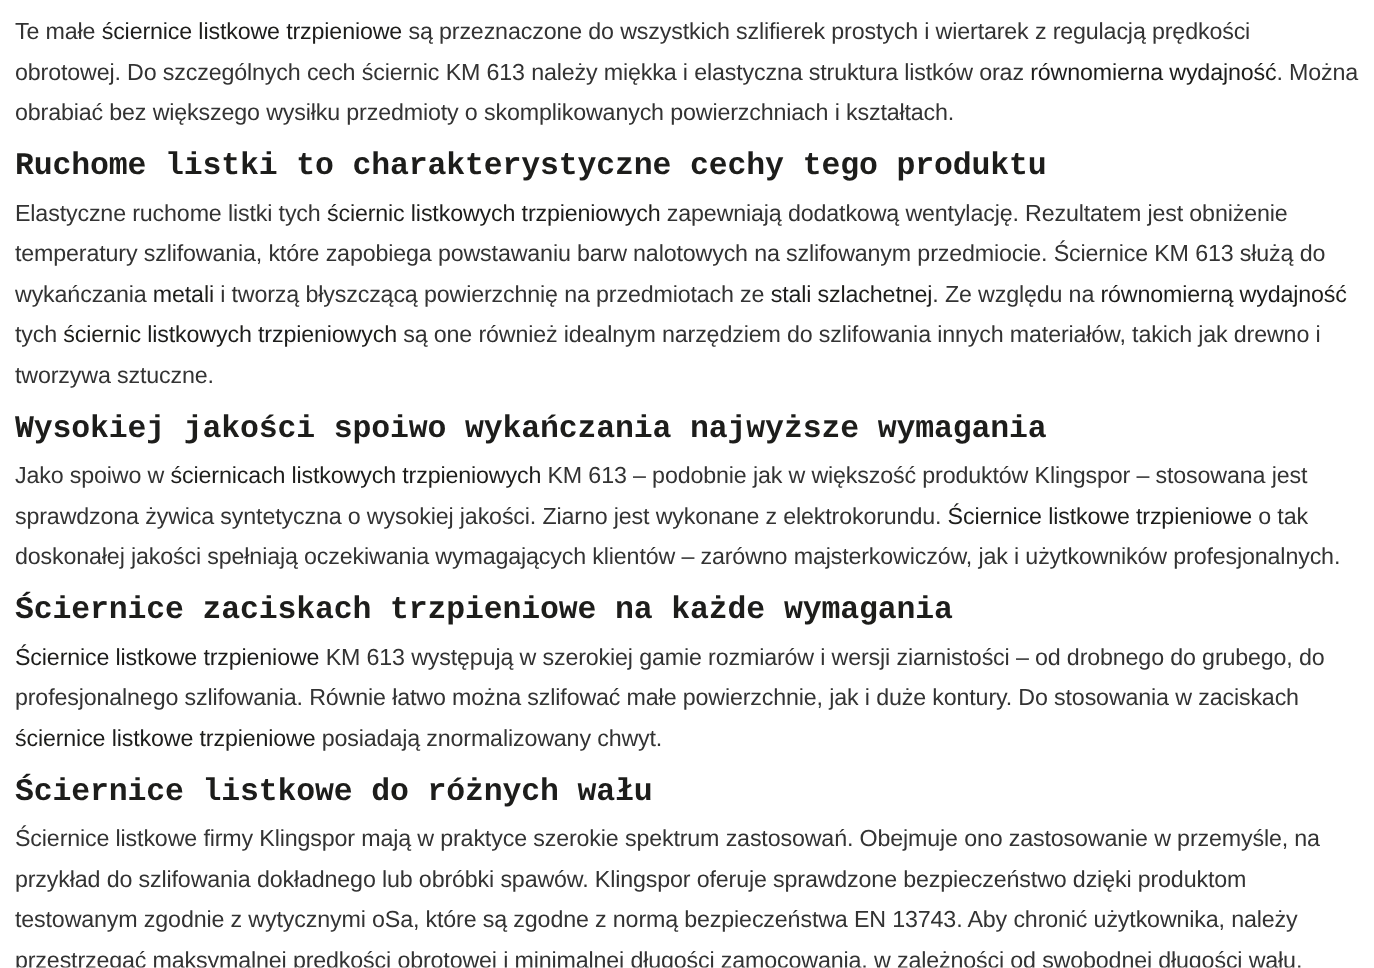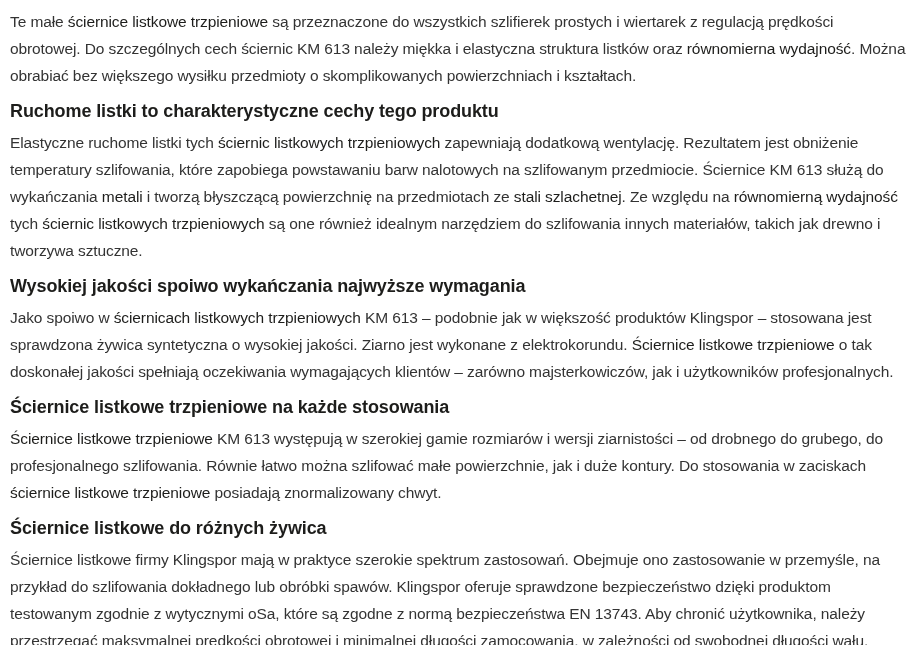--- a/index.html
+++ b/index.html
@@ -26,25 +26,26 @@
     line-height: 27px;
     color: var(--body-text);
     letter-spacing: -0.1px;
   }
   .body-text strong {
     font-weight: normal;
     color: var(--strong-text);
   }
   .heading {
     margin: 9px 0 4px 0;
-    font-size: 18px;
+    font-size: 21px;
     line-height: 27px;
     font-weight: bold;
     color: var(--strong-text);
     letter-spacing: -0.1px;
+    font-family: Liberation Mono, monospace;
   }
   section { margin: 0; padding: 0; }
 </style>
 </head>
 <body>
 
 <main class="doc">
 
   <p class="body-text"><span>Te małe </span><strong>ściernice listkowe trzpieniowe</strong><span> są przeznaczone do wszystkich szlifierek prostych i wiertarek z regulacją prędkości obrotowej. Do szczególnych cech ściernic KM 613 należy miękka i elastyczna struktura listków oraz </span><strong>równomierna wydajność</strong><span>. Można obrabiać bez większego wysiłku przedmioty o skomplikowanych powierzchniach i kształtach.</span></p>
 
@@ -52,22 +53,22 @@
     <h2 class="heading">Ruchome listki to charakterystyczne cechy tego produktu</h2>
     <p class="body-text"><span>Elastyczne ruchome listki tych </span><strong>ściernic listkowych trzpieniowych</strong><span> zapewniają dodatkową wentylację. Rezultatem jest obniżenie temperatury szlifowania, które zapobiega powstawaniu barw nalotowych na szlifowanym przedmiocie. Ściernice KM 613 służą do wykańczania </span><strong>metali</strong><span> i tworzą błyszczącą powierzchnię na przedmiotach ze </span><strong>stali szlachetnej</strong><span>. Ze względu na </span><strong>równomierną wydajność</strong><span> tych </span><strong>ściernic listkowych trzpieniowych</strong><span> są one również idealnym narzędziem do szlifowania innych materiałów, takich jak drewno i tworzywa sztuczne.</span></p>
   </section>
 
   <section>
     <h2 class="heading">Wysokiej jakości spoiwo wykańczania najwyższe wymagania</h2>
     <p class="body-text"><span>Jako spoiwo w </span><strong>ściernicach listkowych trzpieniowych</strong><span> KM 613 – podobnie jak w większość produktów Klingspor – stosowana jest sprawdzona żywica syntetyczna o wysokiej jakości. Ziarno jest wykonane z elektrokorundu. </span><strong>Ściernice listkowe trzpieniowe</strong><span> o tak doskonałej jakości spełniają oczekiwania wymagających klientów – zarówno majsterkowiczów, jak i użytkowników profesjonalnych.</span></p>
   </section>
 
   <section>
-    <h2 class="heading">Ściernice listkowe trzpieniowe na każde stosowania</h2>
+    <h2 class="heading">Ściernice zaciskach trzpieniowe na każde wymagania</h2>
     <p class="body-text"><strong>Ściernice listkowe trzpieniowe</strong><span> KM 613 występują w szerokiej gamie rozmiarów i wersji ziarnistości – od drobnego do grubego, do profesjonalnego szlifowania. Równie łatwo można szlifować małe powierzchnie, jak i duże kontury. Do stosowania w zaciskach </span><strong>ściernice listkowe trzpieniowe</strong><span> posiadają znormalizowany chwyt.</span></p>
   </section>
 
   <section>
-    <h2 class="heading">Ściernice listkowe do różnych żywica</h2>
+    <h2 class="heading">Ściernice listkowe do różnych wału</h2>
     <p class="body-text"><span>Ściernice listkowe firmy Klingspor mają w praktyce szerokie spektrum zastosowań. Obejmuje ono zastosowanie w przemyśle, na przykład do szlifowania dokładnego lub obróbki spawów. Klingspor oferuje sprawdzone bezpieczeństwo dzięki produktom testowanym zgodnie z wytycznymi oSa, które są zgodne z normą bezpieczeństwa EN 13743. Aby chronić użytkownika, należy przestrzegać maksymalnej prędkości obrotowej i minimalnej długości zamocowania, w zależności od swobodnej długości wału.</span></p>
   </section>
 
 </main>
 
 </body></html>

